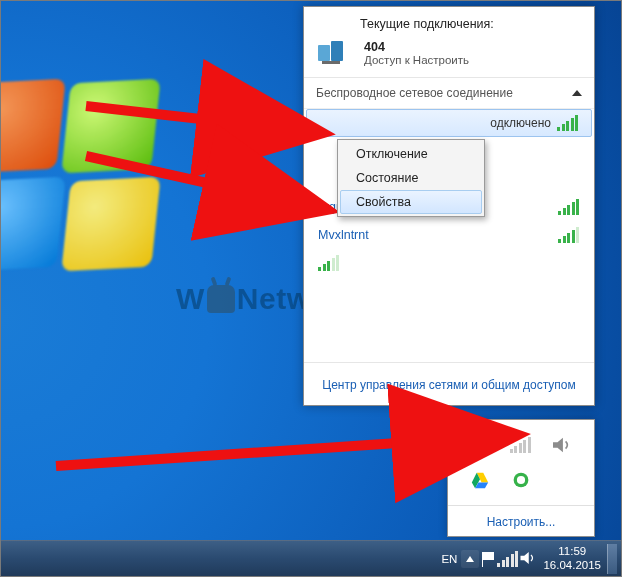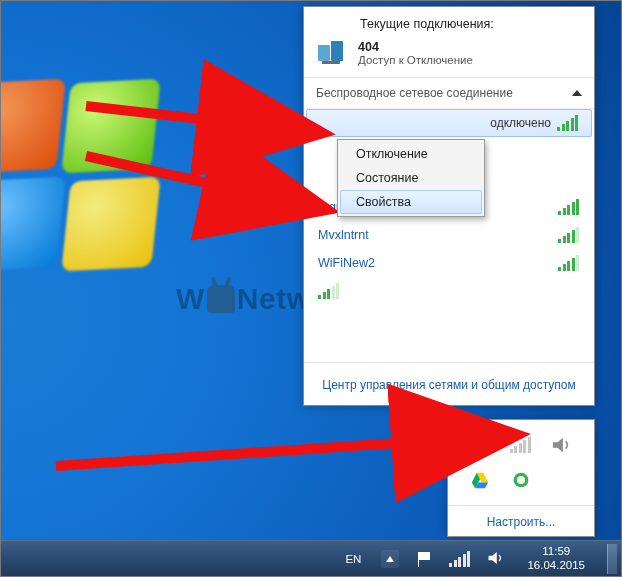--- a/index.html
+++ b/index.html
@@ -23,21 +23,21 @@
   .watermark .android:before{ left:5px; transform:rotate(-20deg);}
   .watermark .android:after{ right:5px; transform:rotate(20deg);}
 
   
   .flyout {
     position:absolute; right:26px; top:5px; width:292px; height:400px;
     background:#fff; border:1px solid #8a8a8a; box-shadow: 0 0 10px rgba(0,0,0,.3);
     display:flex; flex-direction:column;
   }
   .flyout .section-head { padding:10px 12px 4px; font-size:12.5px; color:#222;margin-left:44px; }
-  .flyout .current { display:flex; gap:10px; padding:4px 12px 10px; align-items:center; border-bottom:1px solid #e6e6e6;}
+  .flyout .current { display:flex; gap:16px; padding:4px 12px 10px; align-items:center; border-bottom:1px solid #e6e6e6;}
   .flyout .net-icon { width:32px; height:28px; }
   .flyout .net-icon svg { width:100%; height:100%; }
   .flyout .current .title { font-size:12.5px; font-weight:700; color:#222;}
   .flyout .current .sub { font-size:11.5px; color:#555;}
   .flyout .wireless-head { padding:8px 12px; font-size:12px; color:#555; display:flex; justify-content:space-between; align-items:center; border-bottom:1px solid #eee;}
   .flyout .wireless-head .up { width:0; height:0; border-left:5px solid transparent; border-right:5px solid transparent; border-bottom:6px solid #333;}
   .netlist { flex:1; overflow:hidden; position:relative; }
   .netitem { display:flex; align-items:center; justify-content:space-between; padding:6px 14px; font-size:12.5px; color:#1a5fb4; }
   .netitem.selected { background:linear-gradient(#eaf3ff,#d7e9ff); border:1px solid #9cc4ef; border-radius:2px; margin:0 2px; padding:5px 12px;}
   .netitem .label { flex:1; overflow:hidden; text-overflow:ellipsis; white-space:nowrap; }
@@ -71,21 +71,21 @@
   .tray-icons { flex:1; display:grid; grid-template-columns:repeat(3,1fr); gap:6px; padding:10px 14px; align-items:center; justify-items:center;}
   .tray-icons .ico { width:22px; height:20px; display:flex; align-items:center; justify-content:center;}
   .tray-panel .customize { border-top:1px solid #e0e0e0; text-align:center; padding:6px 0;}
   .tray-panel .customize a { font-size:12px; color:#1a5fb4; text-decoration:none;}
 
   
   .taskbar {
     position:absolute; left:0; right:0; bottom:0; height:36px;
     background:linear-gradient(#3d5f86,#2a4a70 50%,#203a5a);
     border-top:1px solid rgba(255,255,255,.25);
-    display:flex; align-items:center; justify-content:flex-end; padding:0 4px 0 8px; gap:16px;
+    display:flex; align-items:center; justify-content:flex-end; padding:0 4px 0 8px; gap:0;
     color:#fff; font-size:11.5px;
   }
   .taskbar .lang { padding:2px 4px; }
   .taskbar .tray-up { width:18px; height:18px; display:flex; align-items:center; justify-content:center; border-radius:2px; background:rgba(255,255,255,.08);}
   .taskbar .tray-up svg{ width:10px; height:10px; }
   .taskbar .flag { width:18px; height:18px; }
   .taskbar .sig.gray span{ background:#e6e6e6;}
   .taskbar .clock { text-align:center; line-height:1.15; padding:0 6px;}
   .taskbar .showdesk { width:10px; height:30px; border-left:1px solid rgba(255,255,255,.3); background:linear-gradient(#5f7ea3,#3a5a80);}
 
@@ -112,21 +112,21 @@
   <div class="current">
     <div class="net-icon">
       <svg viewBox="0 0 32 28">
           <rect x="2" y="6" width="12" height="16" rx="1" fill="#5aa7d6"></rect>
           <rect x="15" y="2" width="12" height="20" rx="1" fill="#2f7fb8"></rect>
           <rect x="6" y="22" width="18" height="3" fill="#6b6b6b"></rect>
         </svg>
     </div>
     <div>
       <div class="title">404</div>
-      <div class="sub">Доступ к Отключение</div>
+      <div class="sub">Доступ к Настроить</div>
     </div>
   </div>
   <div class="wireless-head">
     <span>Беспроводное сетевое соединение</span>
     <span class="up"></span>
   </div>
   <div class="netlist">
     <div class="netitem selected">
       <span class="label">&nbsp;</span>
       <span class="status">одключено</span>
@@ -145,30 +145,20 @@
       <span class="sig s5">
           <span></span>
           <span></span>
           <span></span>
           <span></span>
           <span></span>
         </span>
     </div>
     <div class="netitem">
       <span class="label">Mvxlntrnt</span>
-      <span class="sig s5 s4">
-          <span></span>
-          <span></span>
-          <span></span>
-          <span></span>
-          <span></span>
-        </span>
-    </div>
-    <div class="netitem">
-      <span class="label">WiFiNew2</span>
       <span class="sig s5 s4">
           <span></span>
           <span></span>
           <span></span>
           <span></span>
           <span></span>
         </span>
     </div>
     <div class="netitem">
       <span class="sig s5 s3">

